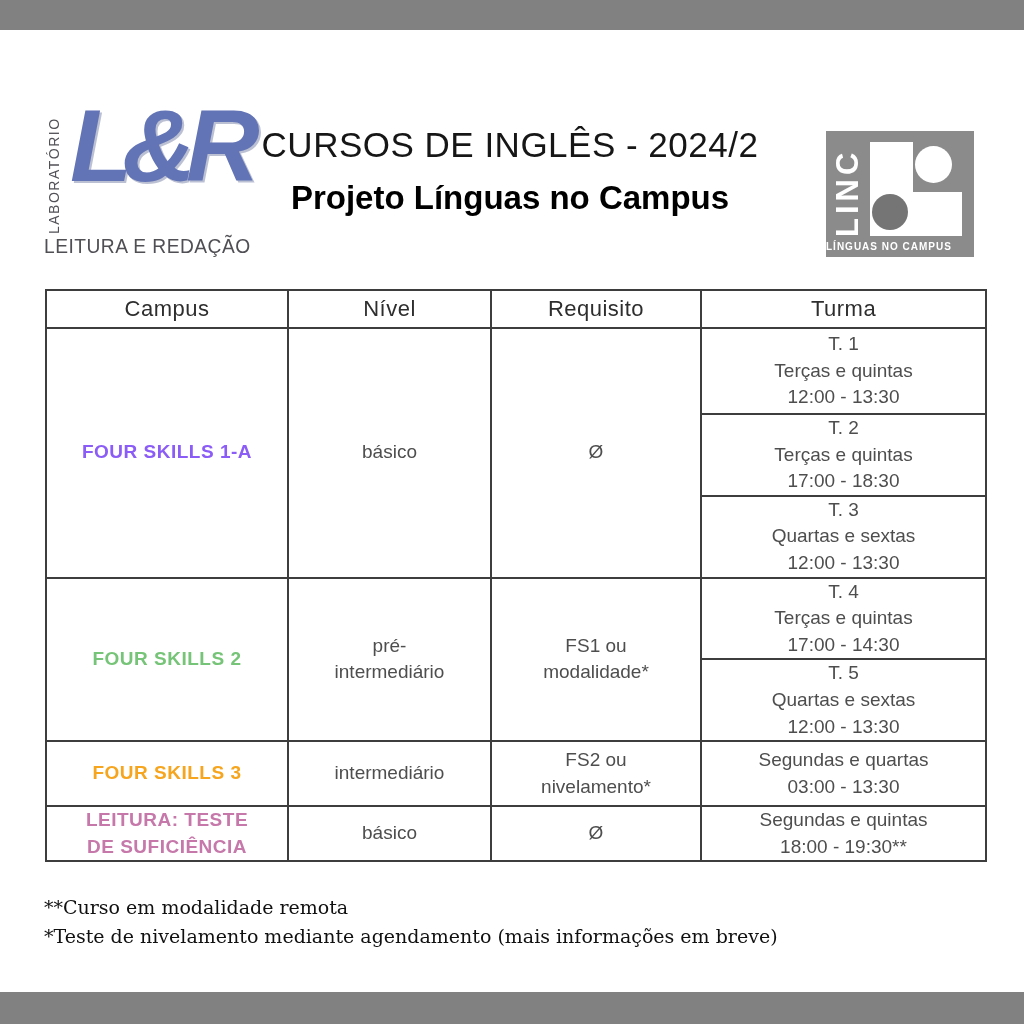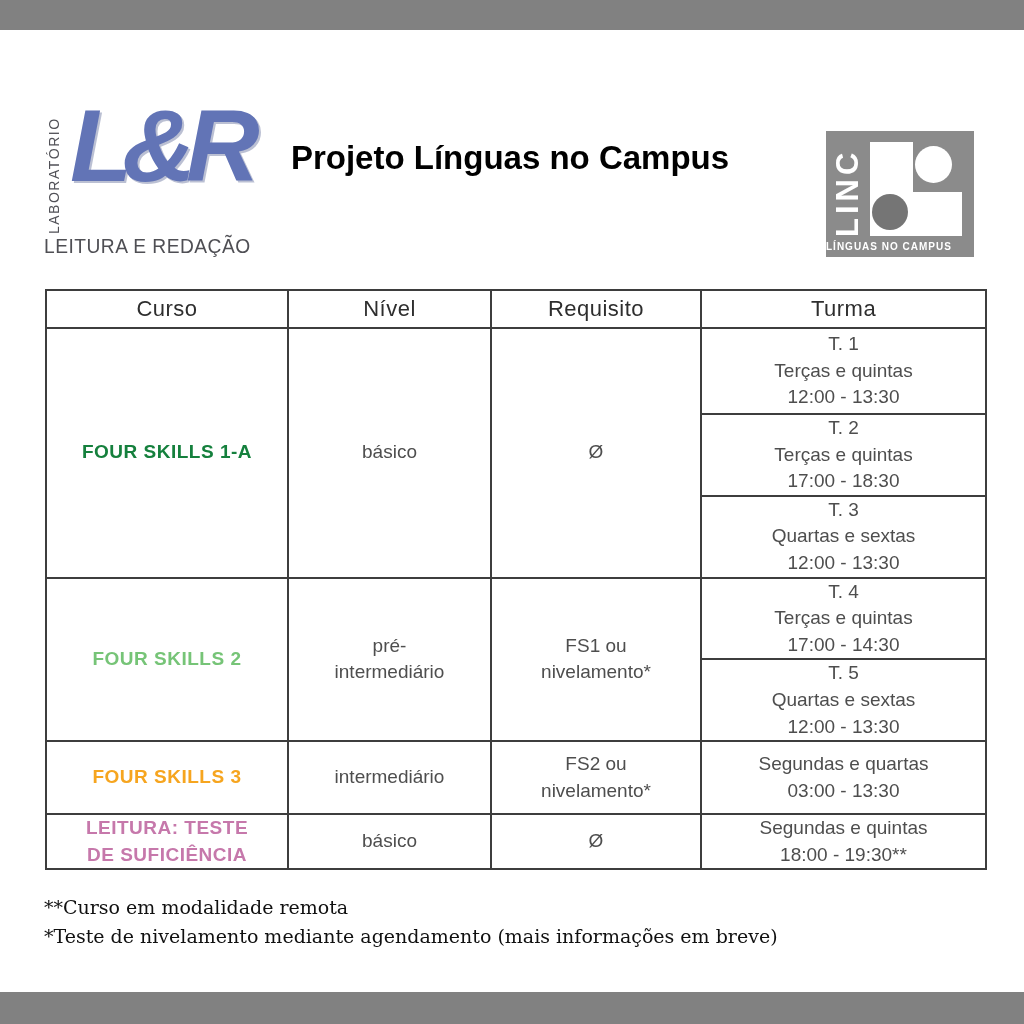--- a/index.html
+++ b/index.html
@@ -41,41 +41,42 @@
   
   table.sched{position:absolute;left:45px;top:289px;width:940px;
       border-collapse:collapse;table-layout:fixed;}
   .sched th,.sched td{border:2px solid #3d3d3d;text-align:center;vertical-align:middle;
       padding:0 4px;}
   .sched th{font-size:22px;font-weight:normal;color:#2e2e2e;height:36px;letter-spacing:.5px;}
   .sched td{font-size:19px;color:#4e4e4e;line-height:1.4;white-space:pre-line;}
   .curso{font-size:20px;letter-spacing:.5px;font-weight:bold;}
   .empty-sign{font-size:23px;}
   tr.h1{height:86px;} tr.h2{height:78px;} tr.h3{height:78px;}
-  tr.h4{height:80px;} tr.h5{height:76px;} tr.h6{height:73px;} tr.h7{height:52px;}
+  tr.h4{height:80px;} tr.h5{height:76px;} tr.h6{height:65px;} tr.h7{height:52px;}
 
   
   .footnotes{position:absolute;left:44px;top:893px;
       font-family:"DejaVu Serif",serif;font-size:19px;color:#101010;line-height:1.55;}
 </style>
 </head>
 <body>
 
 <div class="canvas">
 
   <div class="bar bar-top" style="background: rgb(129, 129, 129);"></div>
   <div class="bar bar-bottom" style="background: rgb(129, 129, 129);"></div>
 
   <div class="lr-logo">
     <div class="lr-vertical">LABORATÓRIO</div>
     <div class="lr-monogram" style="color: rgb(98, 116, 182);">L&amp;R</div>
     <div class="lr-caption">LEITURA E REDAÇÃO</div>
   </div>
 
   <div class="title-block">
+    <h1 class="title1">CURSOS DE INGLÊS - 2024/2</h1>
     <h2 class="title2">Projeto Línguas no Campus</h2>
   </div>
 
   <div class="linc-logo" style="background: rgb(139, 139, 139);">
     <div class="linc-vertical">LINC</div>
     <div class="linc-sq"></div>
     <div class="linc-circle-w"></div>
     <div class="linc-rect"></div>
     <div class="linc-circle-g" style="background: rgb(117, 117, 117);"></div>
     <div class="linc-caption">LÍNGUAS NO CAMPUS</div>
@@ -83,29 +84,29 @@
 
   <table class="sched">
     <colgroup>
       <col style="width:242px">
         <col style="width:203px">
         <col style="width:210px">
         <col style="width:285px">
     </colgroup>
     <thead>
       <tr>
-        <th>Curso</th>
+        <th>Campus</th>
         <th>Nível</th>
         <th>Requisito</th>
         <th>Turma</th>
       </tr>
     </thead>
     <tbody>
       <tr class="h1">
-        <td class="curso" rowspan="3" style="color: #15803d;">FOUR SKILLS 1-A</td>
+        <td class="curso" rowspan="3" style="color: #8b5cf6;">FOUR SKILLS 1-A</td>
         <td rowspan="3">básico</td>
         <td rowspan="3" class="empty-sign">Ø</td>
         <td>T. 1
 Terças e quintas
 12:00 - 13:30</td>
       </tr>
       <tr class="h2">
         <td>T. 2
 Terças e quintas
 17:00 - 18:30</td>
@@ -113,21 +114,21 @@
       <tr class="h3">
         <td>T. 3
 Quartas e sextas
 12:00 - 13:30</td>
       </tr>
       <tr class="h4">
         <td class="curso" rowspan="2" style="color: rgb(118, 196, 119);">FOUR SKILLS 2</td>
         <td rowspan="2">pré-
 intermediário</td>
         <td rowspan="2">FS1 ou
-nivelamento*</td>
+modalidade*</td>
         <td>T. 4
 Terças e quintas
 17:00 - 14:30</td>
       </tr>
       <tr class="h5">
         <td>T. 5
 Quartas e sextas
 12:00 - 13:30</td>
       </tr>
       <tr class="h6">

